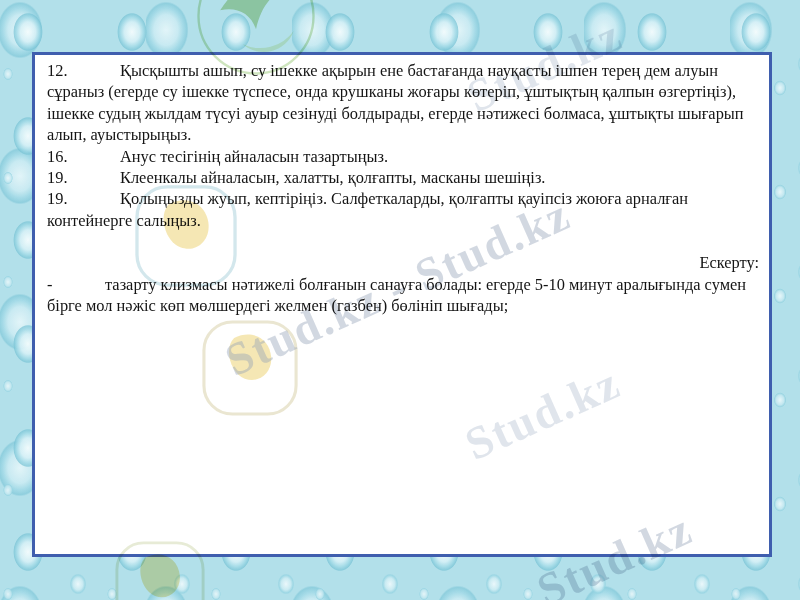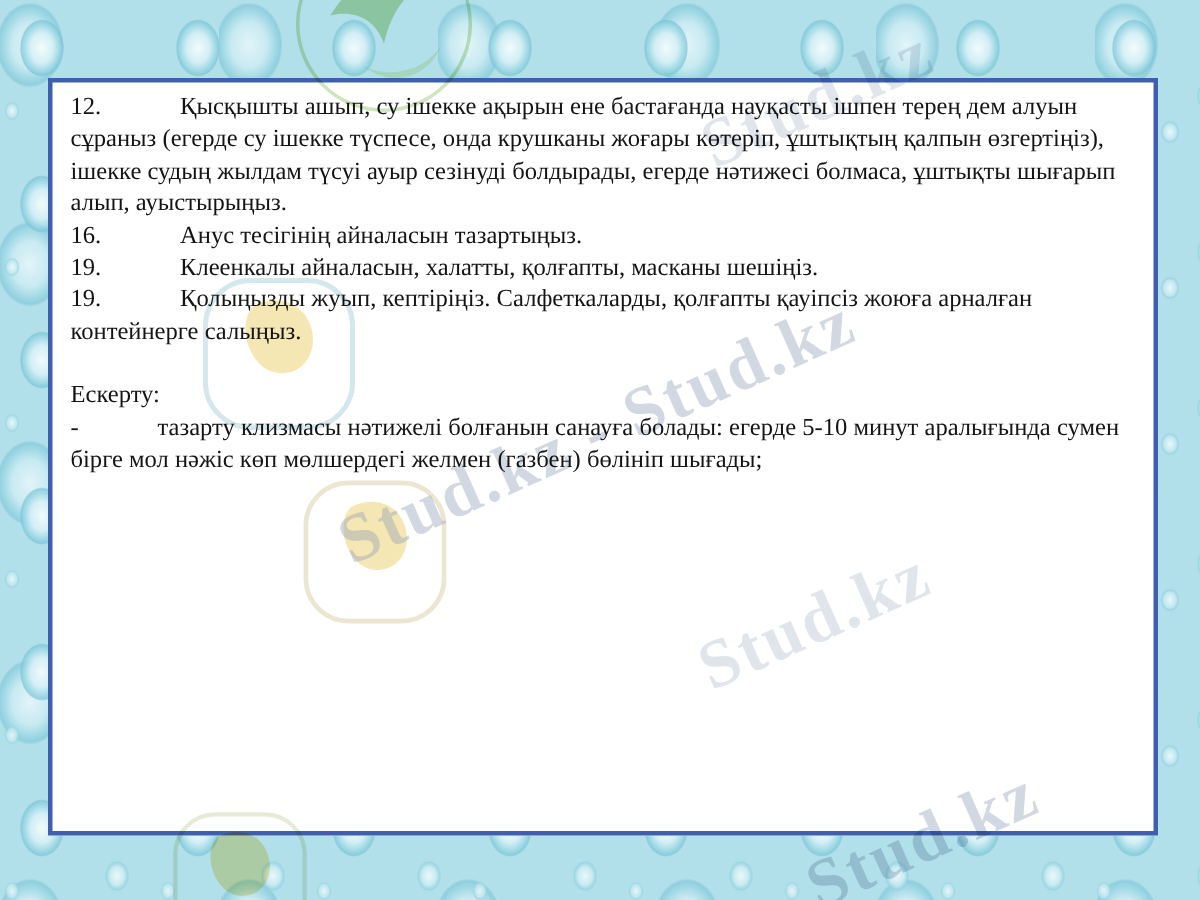--- a/index.html
+++ b/index.html
@@ -18,21 +18,21 @@
   }
   .content-box{
     position:absolute;left:32px;top:52px;width:740px;height:505px;
     box-sizing:border-box;border:3px solid #3f5eae;background:#ffffff;
     padding:5px 10px 0 12px;
     font-size:16.4px;line-height:21.4px;color:#141414;
   }
   .item{margin:0;}
   .num{display:inline-block;width:73px;}
   .dash{display:inline-block;width:58px;}
-  .note-heading{margin-top:21px;}
+  .note-heading{margin-top:21px;text-align:right;}
   .wm-layer{position:absolute;left:0;top:0;width:800px;height:600px;pointer-events:none;mix-blend-mode:multiply;}
   .wm{
     position:absolute;white-space:nowrap;
     font-family:"Liberation Serif","DejaVu Serif",serif;font-weight:bold;
     font-size:46px;letter-spacing:2px;color:rgba(148,163,184,.42);
     transform:rotate(-24deg);transform-origin:left center;
   }
   .wm.light{color:rgba(160,175,195,.32);}
   .logo{position:absolute;opacity:.5;}
 </style>

